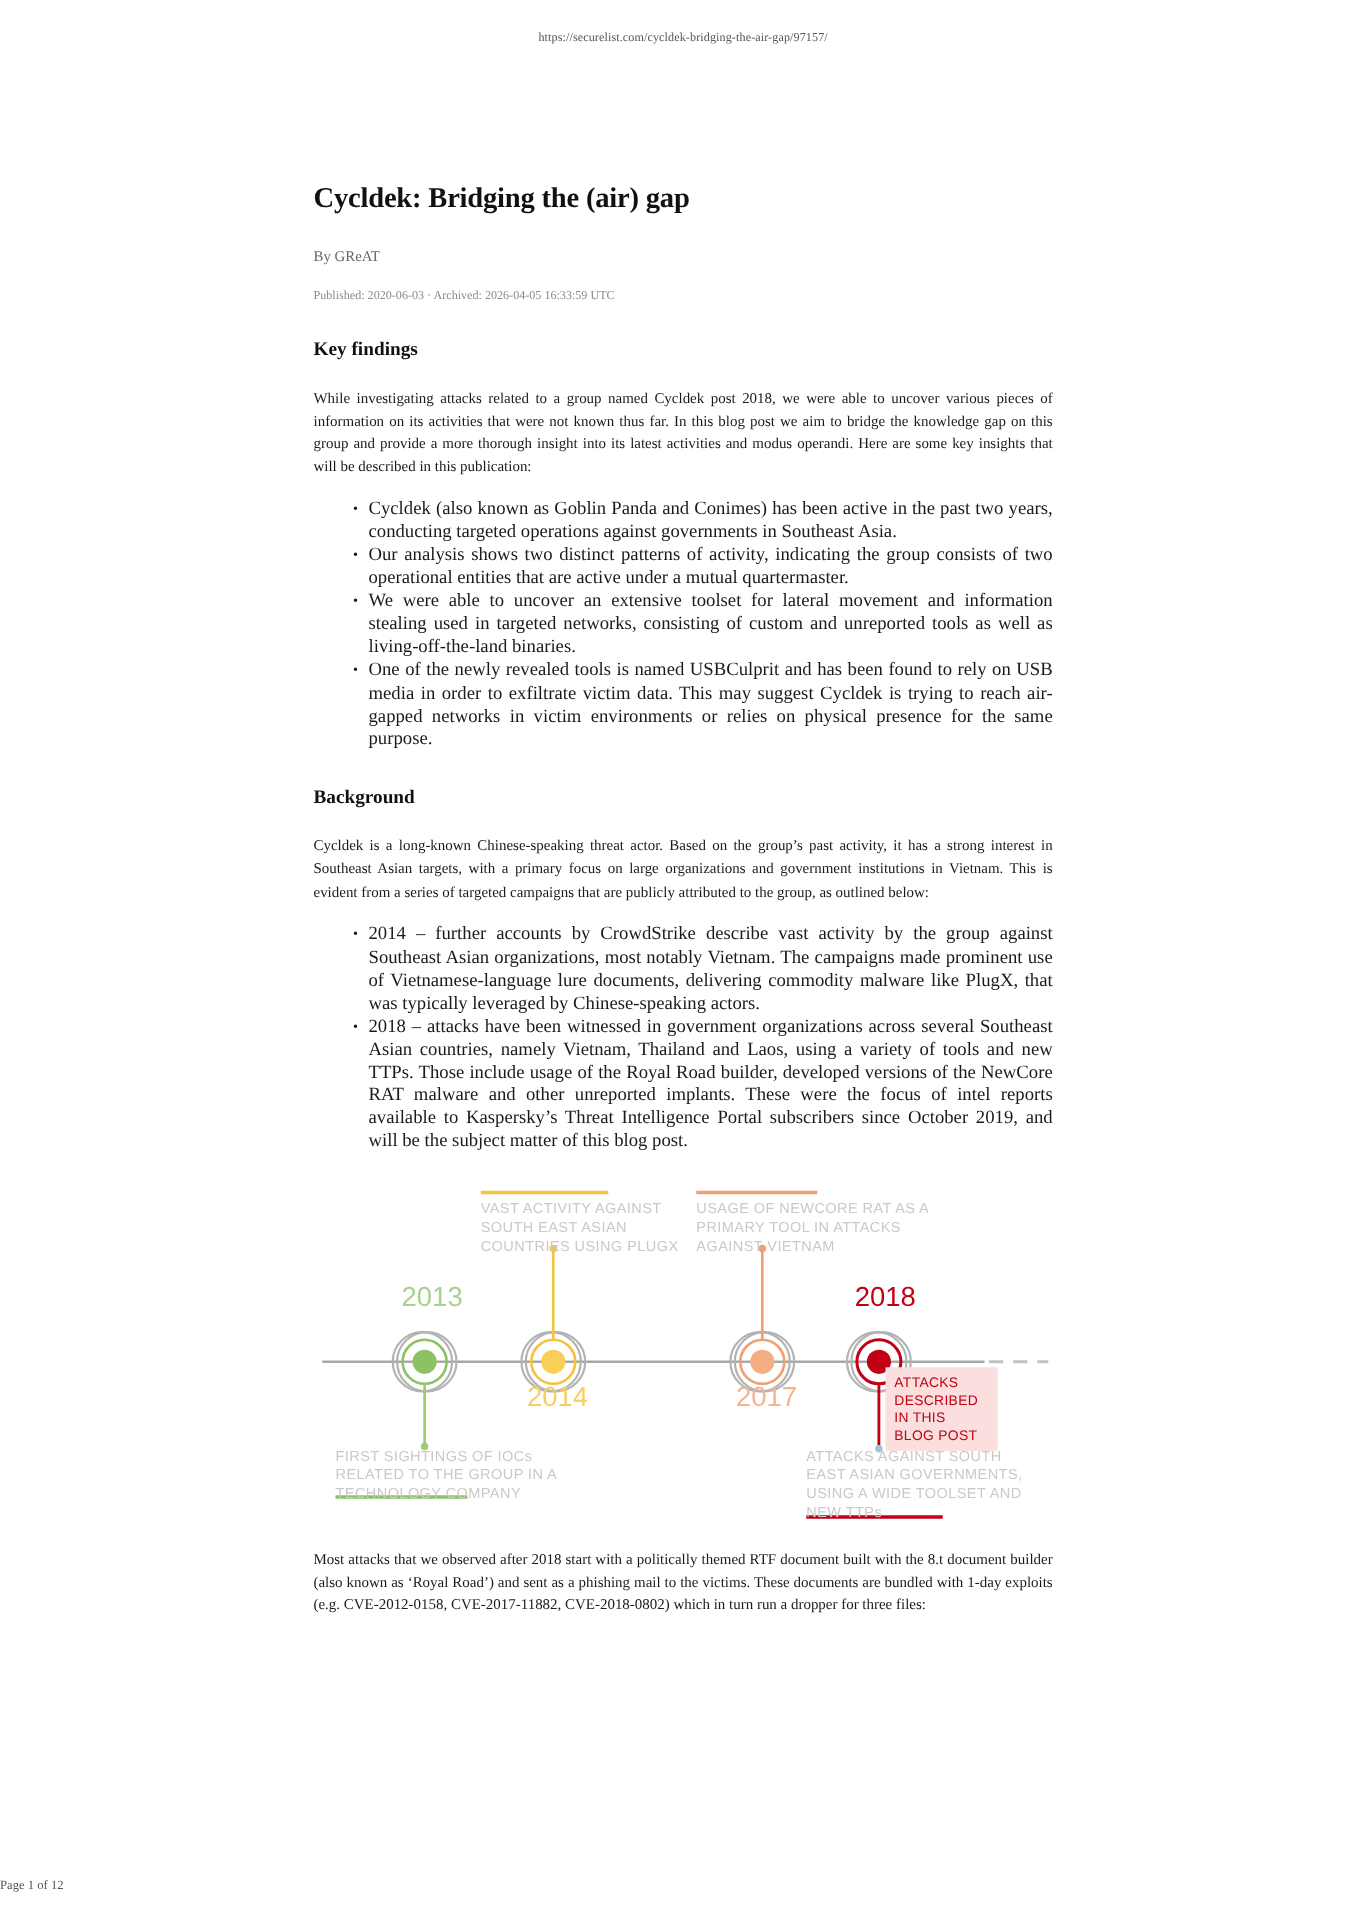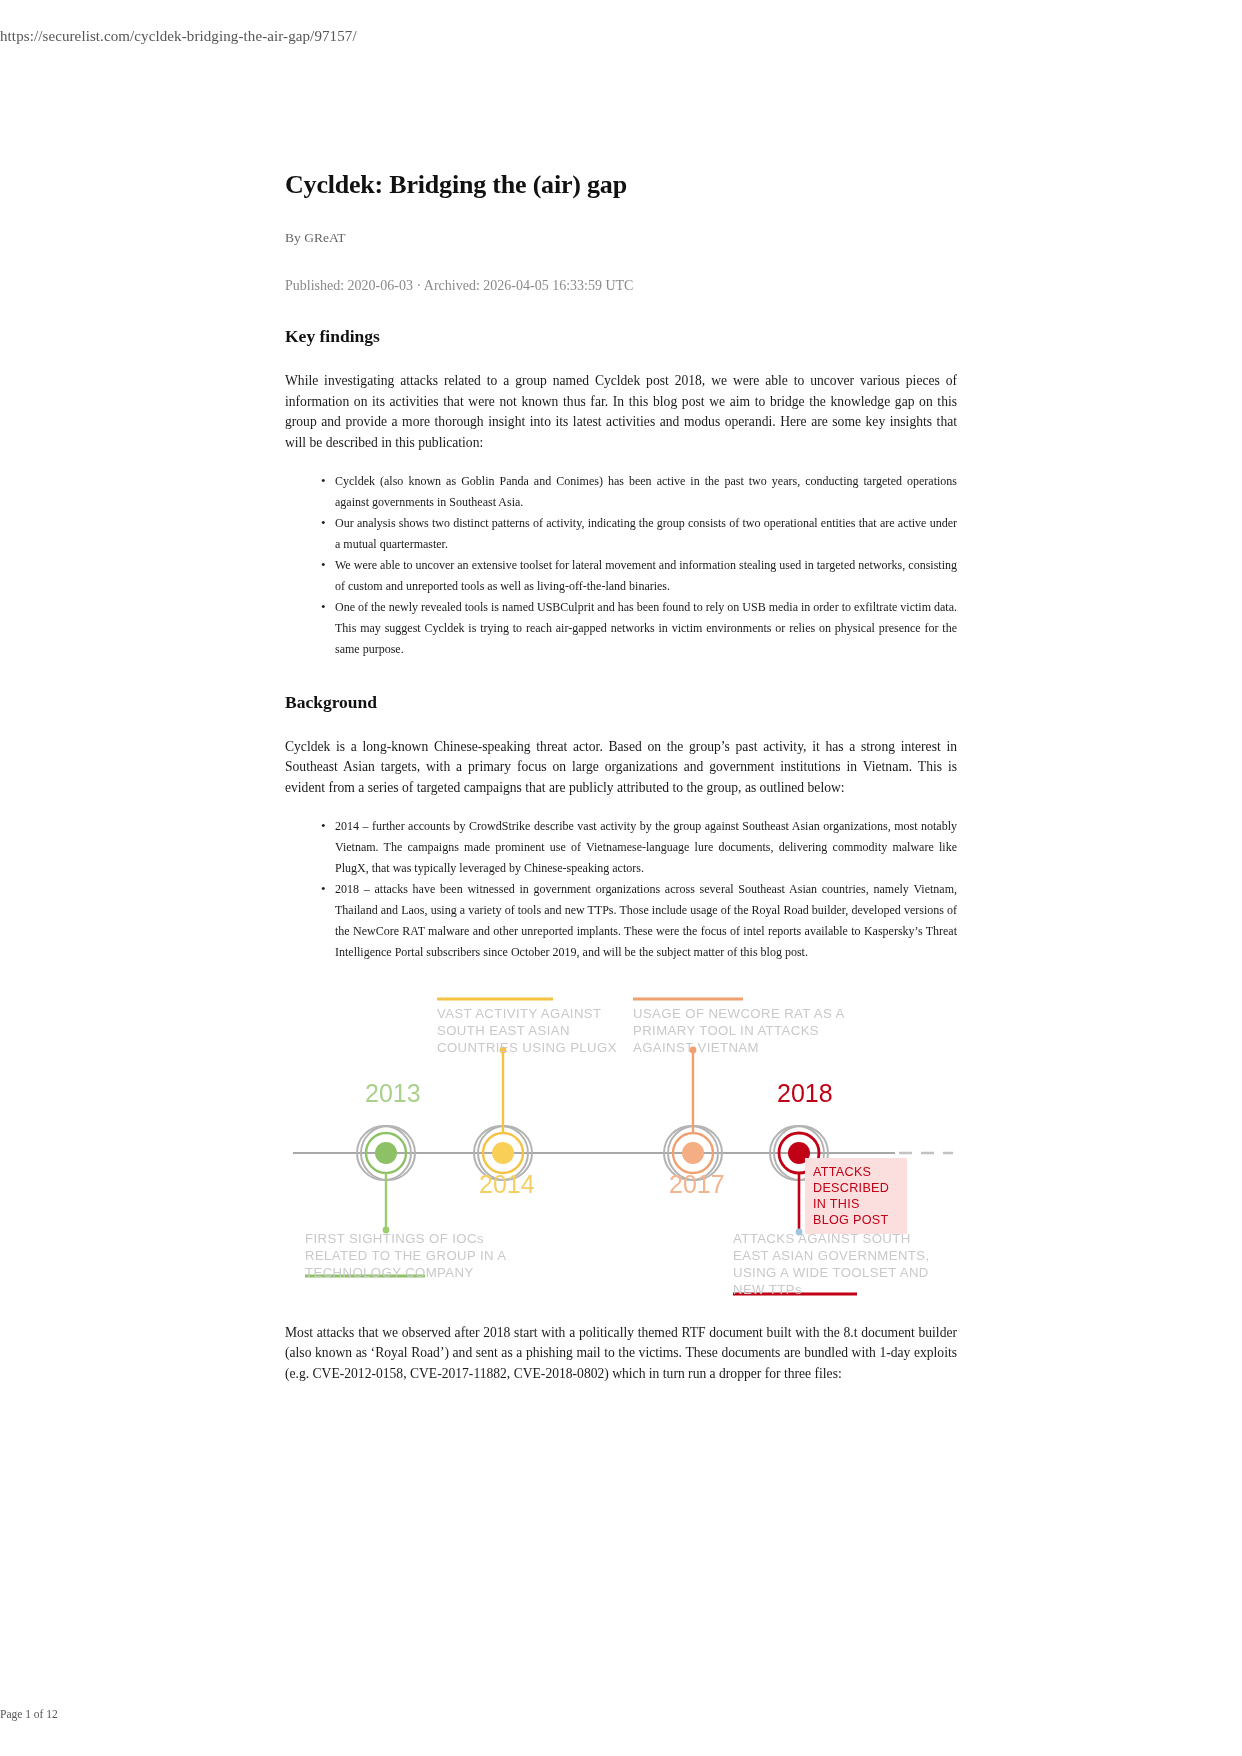--- a/index.html
+++ b/index.html
@@ -13,23 +13,23 @@
     position: relative;
     overflow: hidden;
   }
   .page {
     width: 1242px;
     height: 1756px;
     position: relative;
     padding: 0;
   }
   .url-header {
-    text-align: left;
+    text-align: center;
     font-family: "Liberation Serif", serif;
-    font-size: 15px;
+    font-size: 11px;
     color: #555;
     padding-top: 28px;
     letter-spacing: 0.1px;
   }
   .content {
     margin: 0 auto;
     width: 672px;
     padding-top: 125px;
   }
   h1.doc-title {
@@ -39,23 +39,23 @@
     margin: 0 0 0 0;
     letter-spacing: -0.2px;
     color: #111;
   }
   .byline {
     font-size: 13.5px;
     color: #666;
     margin-top: 30px;
   }
   .pubmeta {
-    font-size: 14px;
+    font-size: 11px;
     color: #8a8a8a;
-    margin-top: 32px;
+    margin-top: 22px;
   }
   h2.section {
     font-family: "Liberation Serif", serif;
     font-size: 17.5px;
     font-weight: bold;
     margin: 32px 0 0 0;
     color: #111;
   }
   p.body-text {
     font-size: 13.6px;
@@ -63,21 +63,21 @@
     margin: 24px 0 0 0;
     text-align: justify;
     color: #1a1a1a;
   }
   ul.bullets {
     margin: 18px 0 0 0;
     padding-left: 36px;
     list-style: none;
   }
   ul.bullets li {
-    font-size: 12px;
+    font-size: 17px;
     line-height: 20.9px;
     margin: 0 0 0 0;
     text-align: justify;
     position: relative;
     padding-left: 14px;
   }
   ul.bullets li::before {
     content: "\2022";
     position: absolute;
     left: 0;

